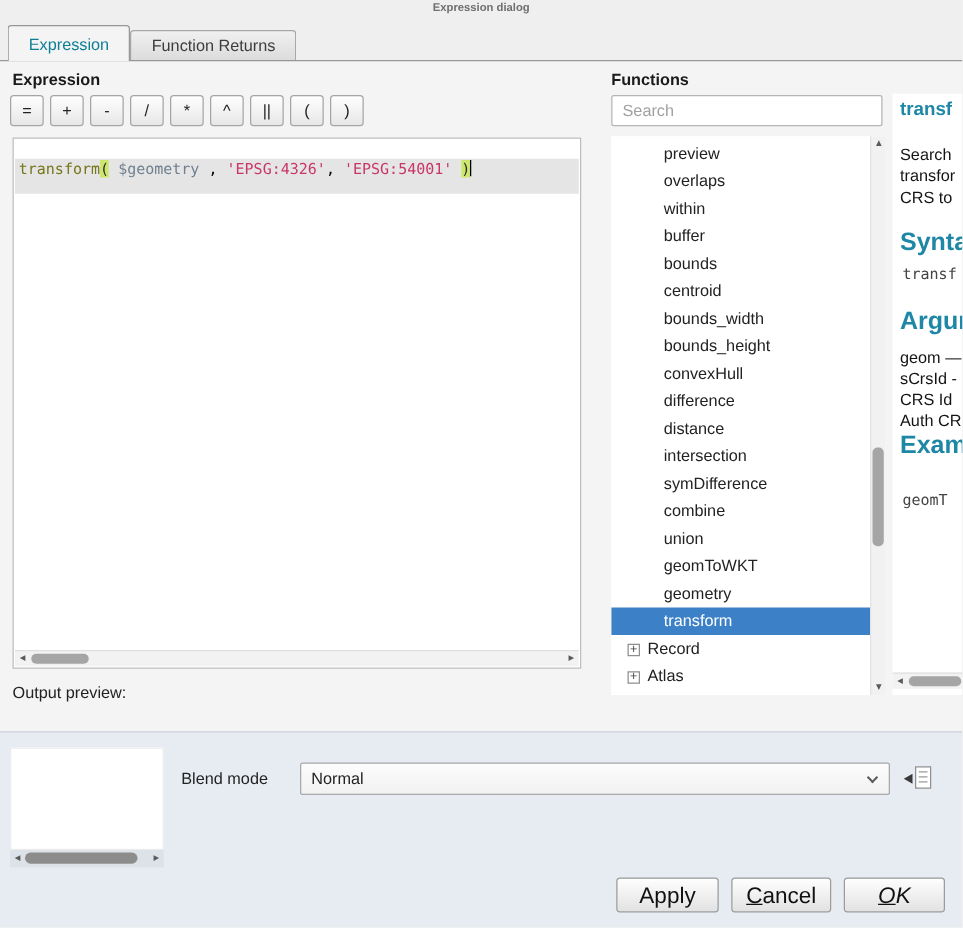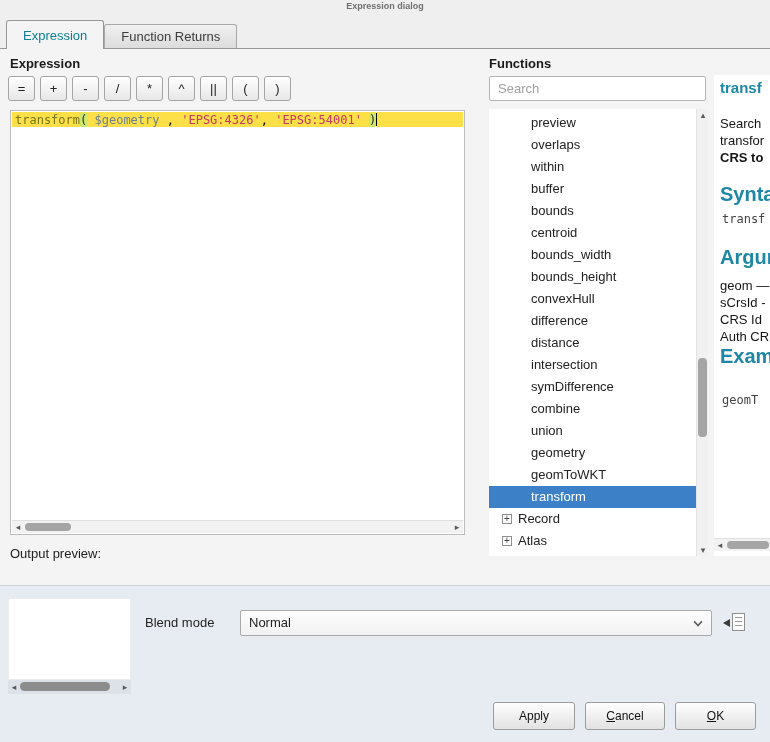--- a/index.html
+++ b/index.html
@@ -25,22 +25,22 @@
   .panel-heading { position:absolute; font-size:13px; font-weight:bold; color:#1a1a1a; }
 
   
   .op-row { position:absolute; left:8px; top:27px; display:flex; gap:5px; }
   .op-btn { min-width:27px; height:25px; padding:0 7px; font-size:13px; color:#222;
     background:linear-gradient(#fefefe,#e7e7e7); border:1px solid #a5a5a5; border-radius:3px; }
 
   
   .editor { position:absolute; left:10px; top:61px; width:455px; height:425px;
     background:#fff; border:1px solid #bcbcbc; }
-  .code-line { position:absolute; left:1px; right:1px; top:1px; height:15px;
-    background:#fde047; font-family:"DejaVu Sans Mono", monospace; font-size:12px;
+  .code-line { position:absolute; left:1px; right:1px; top:16px; height:28px;
+    background:#e5e5e5; font-family:"DejaVu Sans Mono", monospace; font-size:12px;
     line-height:17px; white-space:pre; padding-left:3px; }
   .tok-function { color:#76761c; }
   .tok-bracket-match { background:#cde76e; color:#2d2d2d; }
   .tok-variable { color:#708090; }
   .tok-string { color:#c93766; }
   .tok-plain { color:#000; }
   .caret { display:inline-block; width:1px; height:13px; background:#000; vertical-align:-2px; }
 
   
   .sb-h { position:absolute; background:#f2f2f2; border-top:1px solid #e0e0e0; }
@@ -93,25 +93,25 @@
     border-right:2px solid #5a5a5a; border-bottom:2px solid #5a5a5a; transform:rotate(45deg) scale(0.8); }
 
   .expr-icon { position:absolute; left:722px; top:25px; width:26px; height:24px; }
   .expr-icon .arrow { position:absolute; left:1px; top:8px; width:0; height:0;
     border-top:4px solid transparent; border-bottom:4px solid transparent; border-right:7px solid #3a3a3a; }
   .expr-icon .page { position:absolute; left:10px; top:2px; width:13px; height:18px;
     background:#fff; border:1px solid #8f8f8f; padding:3px 2px 0 2px; }
   .expr-icon .page i { display:block; height:1px; background:#9a9a9a; margin-bottom:3px; }
 
   .btn-row { position:absolute; left:493px; top:116px; display:flex; gap:10px; }
-  .dlg-btn { height:28px; font-size:12px; color:#111; background:linear-gradient(#fefefe,#e2e2e2);
+  .dlg-btn { height:28px; font-size:18px; color:#111; background:linear-gradient(#fefefe,#e2e2e2);
     border:1px solid #9c9c9c; border-radius:3px; }
   .dlg-btn:nth-child(1){ width:82px; }
   .dlg-btn:nth-child(2){ width:80px; }
-  .dlg-btn:nth-child(3){ width:81px; }
+  .dlg-btn:nth-child(3){ width:81px;font-style:italic; }
 </style>
 </head>
 <body>
 
 <div id="root">
 
   <div class="dlg-title">Expression dialog</div>
 
   <div class="tab-bar">
       <div class="tab active">Expression</div>
@@ -158,38 +158,38 @@
         <div class="fn-row"><span class="fn-label">centroid</span></div>
         <div class="fn-row"><span class="fn-label">bounds_width</span></div>
         <div class="fn-row"><span class="fn-label">bounds_height</span></div>
         <div class="fn-row"><span class="fn-label">convexHull</span></div>
         <div class="fn-row"><span class="fn-label">difference</span></div>
         <div class="fn-row"><span class="fn-label">distance</span></div>
         <div class="fn-row"><span class="fn-label">intersection</span></div>
         <div class="fn-row"><span class="fn-label">symDifference</span></div>
         <div class="fn-row"><span class="fn-label">combine</span></div>
         <div class="fn-row"><span class="fn-label">union</span></div>
+        <div class="fn-row"><span class="fn-label">geomToWKT</span></div>
         <div class="fn-row"><span class="fn-label">geometry</span></div>
-        <div class="fn-row"><span class="fn-label">geomToWKT</span></div>
         <div class="fn-row sel"><span class="fn-label">transform</span></div>
         <div class="fn-row grp"><span class="expander">+</span><span class="fn-label">Record</span></div>
         <div class="fn-row grp"><span class="expander">+</span><span class="fn-label">Atlas</span></div>
       </div>
 
     <div class="sb-v fn-scroll" style="left:696px; top:60px;">
       <span class="sb-arrow" style="left:0; top:0;">▴</span>
       <span class="sb-arrow" style="left:0; bottom:0;">▾</span>
       <span class="sb-thumb" style="left:1px; width:9px; top:249px; height:79px;"></span>
     </div>
 
     <div class="help">
       <div class="help-title">transf</div>
       <div class="help-text" style="top:40px;">Search</div>
       <div class="help-text" style="top:57px;">transfor</div>
-      <div class="help-text" style="top:74px;font-weight:bold;">CRS to</div>
+      <div class="help-text" style="top:74px;">CRS to</div>
       <div class="help-head" style="top:108px;">Syntax</div>
       <div class="help-code" style="top:137px;">transf</div>
       <div class="help-head" style="top:171px;">Argum</div>
       <div class="help-text" style="top:202px;">geom —</div>
       <div class="help-text" style="top:219px;">sCrsId -</div>
       <div class="help-text" style="top:236px;">CRS Id</div>
       <div class="help-text" style="top:253px;">Auth CR</div>
       <div class="help-head" style="top:270px;">Examp</div>
       <div class="help-code" style="top:318px;">geomT</div>
     </div>

